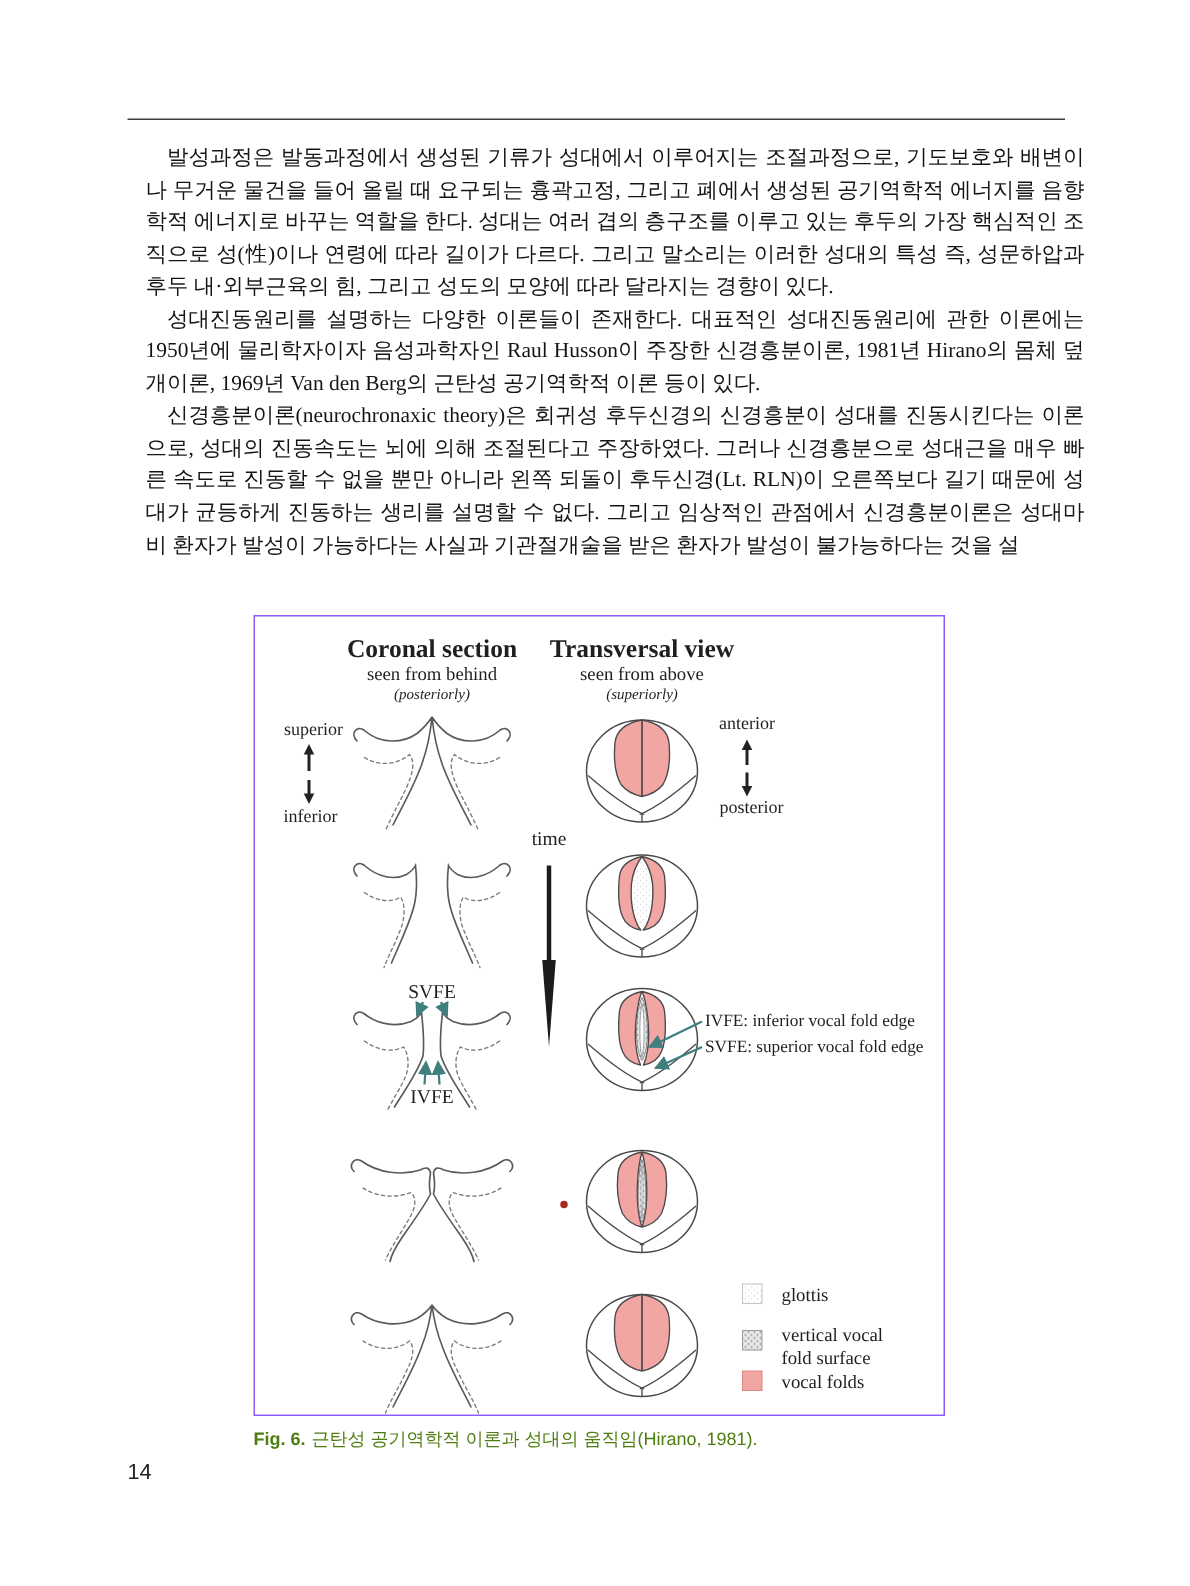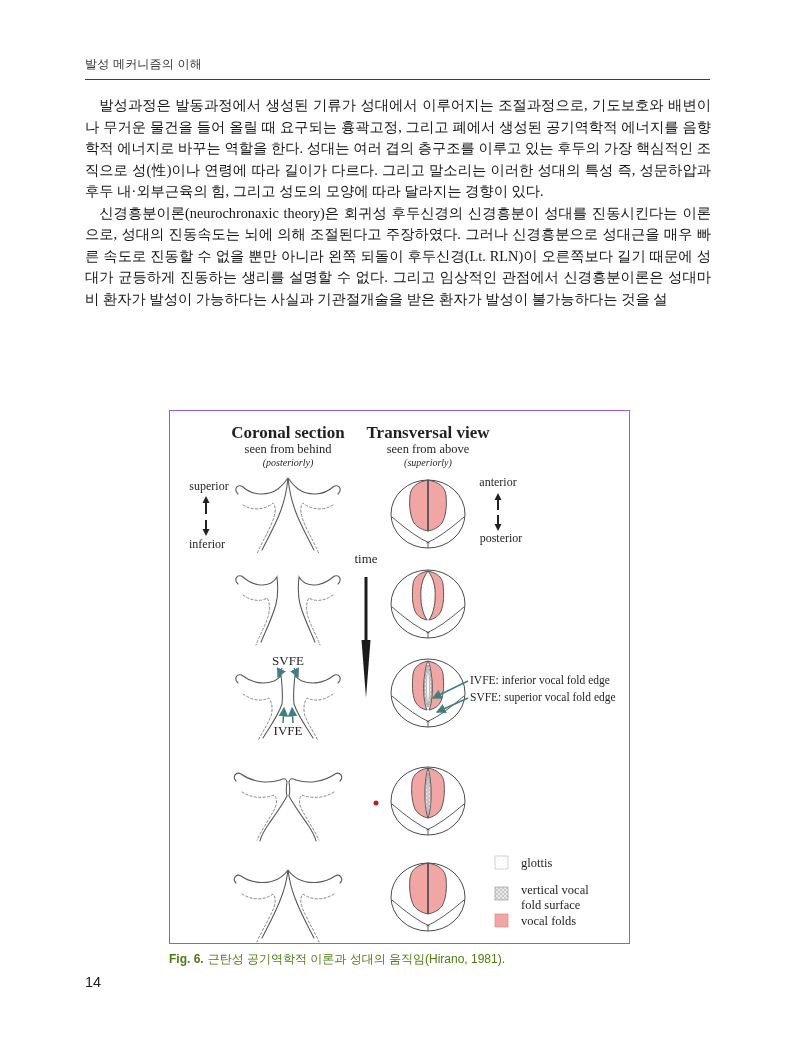--- a/index.html
+++ b/index.html
@@ -14,21 +14,21 @@
   .running-head{
     position:absolute;left:85px;top:56px;width:625px;
     font-family:"Liberation Sans","DejaVu Sans",sans-serif;
     font-size:12px;color:#333;letter-spacing:.2px;
   }
   .head-rule{
     position:absolute;left:85px;top:79px;width:625px;height:0;
     border-top:1.6px solid #3d3d3d;
   }
   .body-text{
-    position:absolute;left:85px;top:95px;width:626px;
+    position:absolute;left:97px;top:95px;width:626px;
     font-size:14.3px;line-height:21.55px;
     text-align:justify;color:#141414;font-family:Liberation Serif, serif;
   }
   .body-text p{margin:0;text-indent:1em;}
   .figure-box{
     position:absolute;left:169px;top:410px;width:461px;height:534px;
     border:1px solid #8b5cf6;background:#fff;box-sizing:border-box;
   }
   .figure-caption{
     position:absolute;left:169px;top:951px;width:480px;
@@ -55,25 +55,25 @@
   .tv-arcs{fill:none;stroke:#4a4a4a;stroke-width:.9;}
   .teal-line{stroke:#3f7f7e;stroke-width:1.5;fill:none;}
   .blk{fill:#222;}
   .blk-line{stroke:#222;stroke-width:2;fill:none;}
 </style>
 </head>
 <body>
 
 <div class="page">
 
-  <div class="running-head">발성 메커니즘의 이해</div>
   <div class="head-rule"></div>
 
   <div class="body-text">
     <p>발성과정은 발동과정에서 생성된 기류가 성대에서 이루어지는 조절과정으로, 기도보호와 배변이나 무거운 물건을 들어 올릴 때 요구되는 흉곽고정, 그리고 폐에서 생성된 공기역학적 에너지를 음향학적 에너지로 바꾸는 역할을 한다. 성대는 여러 겹의 층구조를 이루고 있는 후두의 가장 핵심적인 조직으로 성(性)이나 연령에 따라 길이가 다르다. 그리고 말소리는 이러한 성대의 특성 즉, 성문하압과 후두 내·외부근육의 힘, 그리고 성도의 모양에 따라 달라지는 경향이 있다.</p>
+    <p>성대진동원리를 설명하는 다양한 이론들이 존재한다. 대표적인 성대진동원리에 관한 이론에는 1950년에 물리학자이자 음성과학자인 Raul Husson이 주장한 신경흥분이론, 1981년 Hirano의 몸체 덮개이론, 1969년 Van den Berg의 근탄성 공기역학적 이론 등이 있다.</p>
     <p>신경흥분이론(neurochronaxic theory)은 회귀성 후두신경의 신경흥분이 성대를 진동시킨다는 이론으로, 성대의 진동속도는 뇌에 의해 조절된다고 주장하였다. 그러나 신경흥분으로 성대근을 매우 빠른 속도로 진동할 수 없을 뿐만 아니라 왼쪽 되돌이 후두신경(Lt. RLN)이 오른쪽보다 길기 때문에 성대가 균등하게 진동하는 생리를 설명할 수 없다. 그리고 임상적인 관점에서 신경흥분이론은 성대마비 환자가 발성이 가능하다는 사실과 기관절개술을 받은 환자가 발성이 불가능하다는 것을 설</p>
   </div>
 
   <div class="figure-box">
     <svg width="459" height="532" viewBox="0 0 459 532">
       <defs>
         <pattern id="dotsLight" width="4" height="4" patternUnits="userSpaceOnUse">
           <rect width="4" height="4" fill="#ffffff"></rect>
           <circle cx="1" cy="1" r="0.45" fill="#d9d9d9"></circle>
           <circle cx="3" cy="3" r="0.45" fill="#d9d9d9"></circle>

